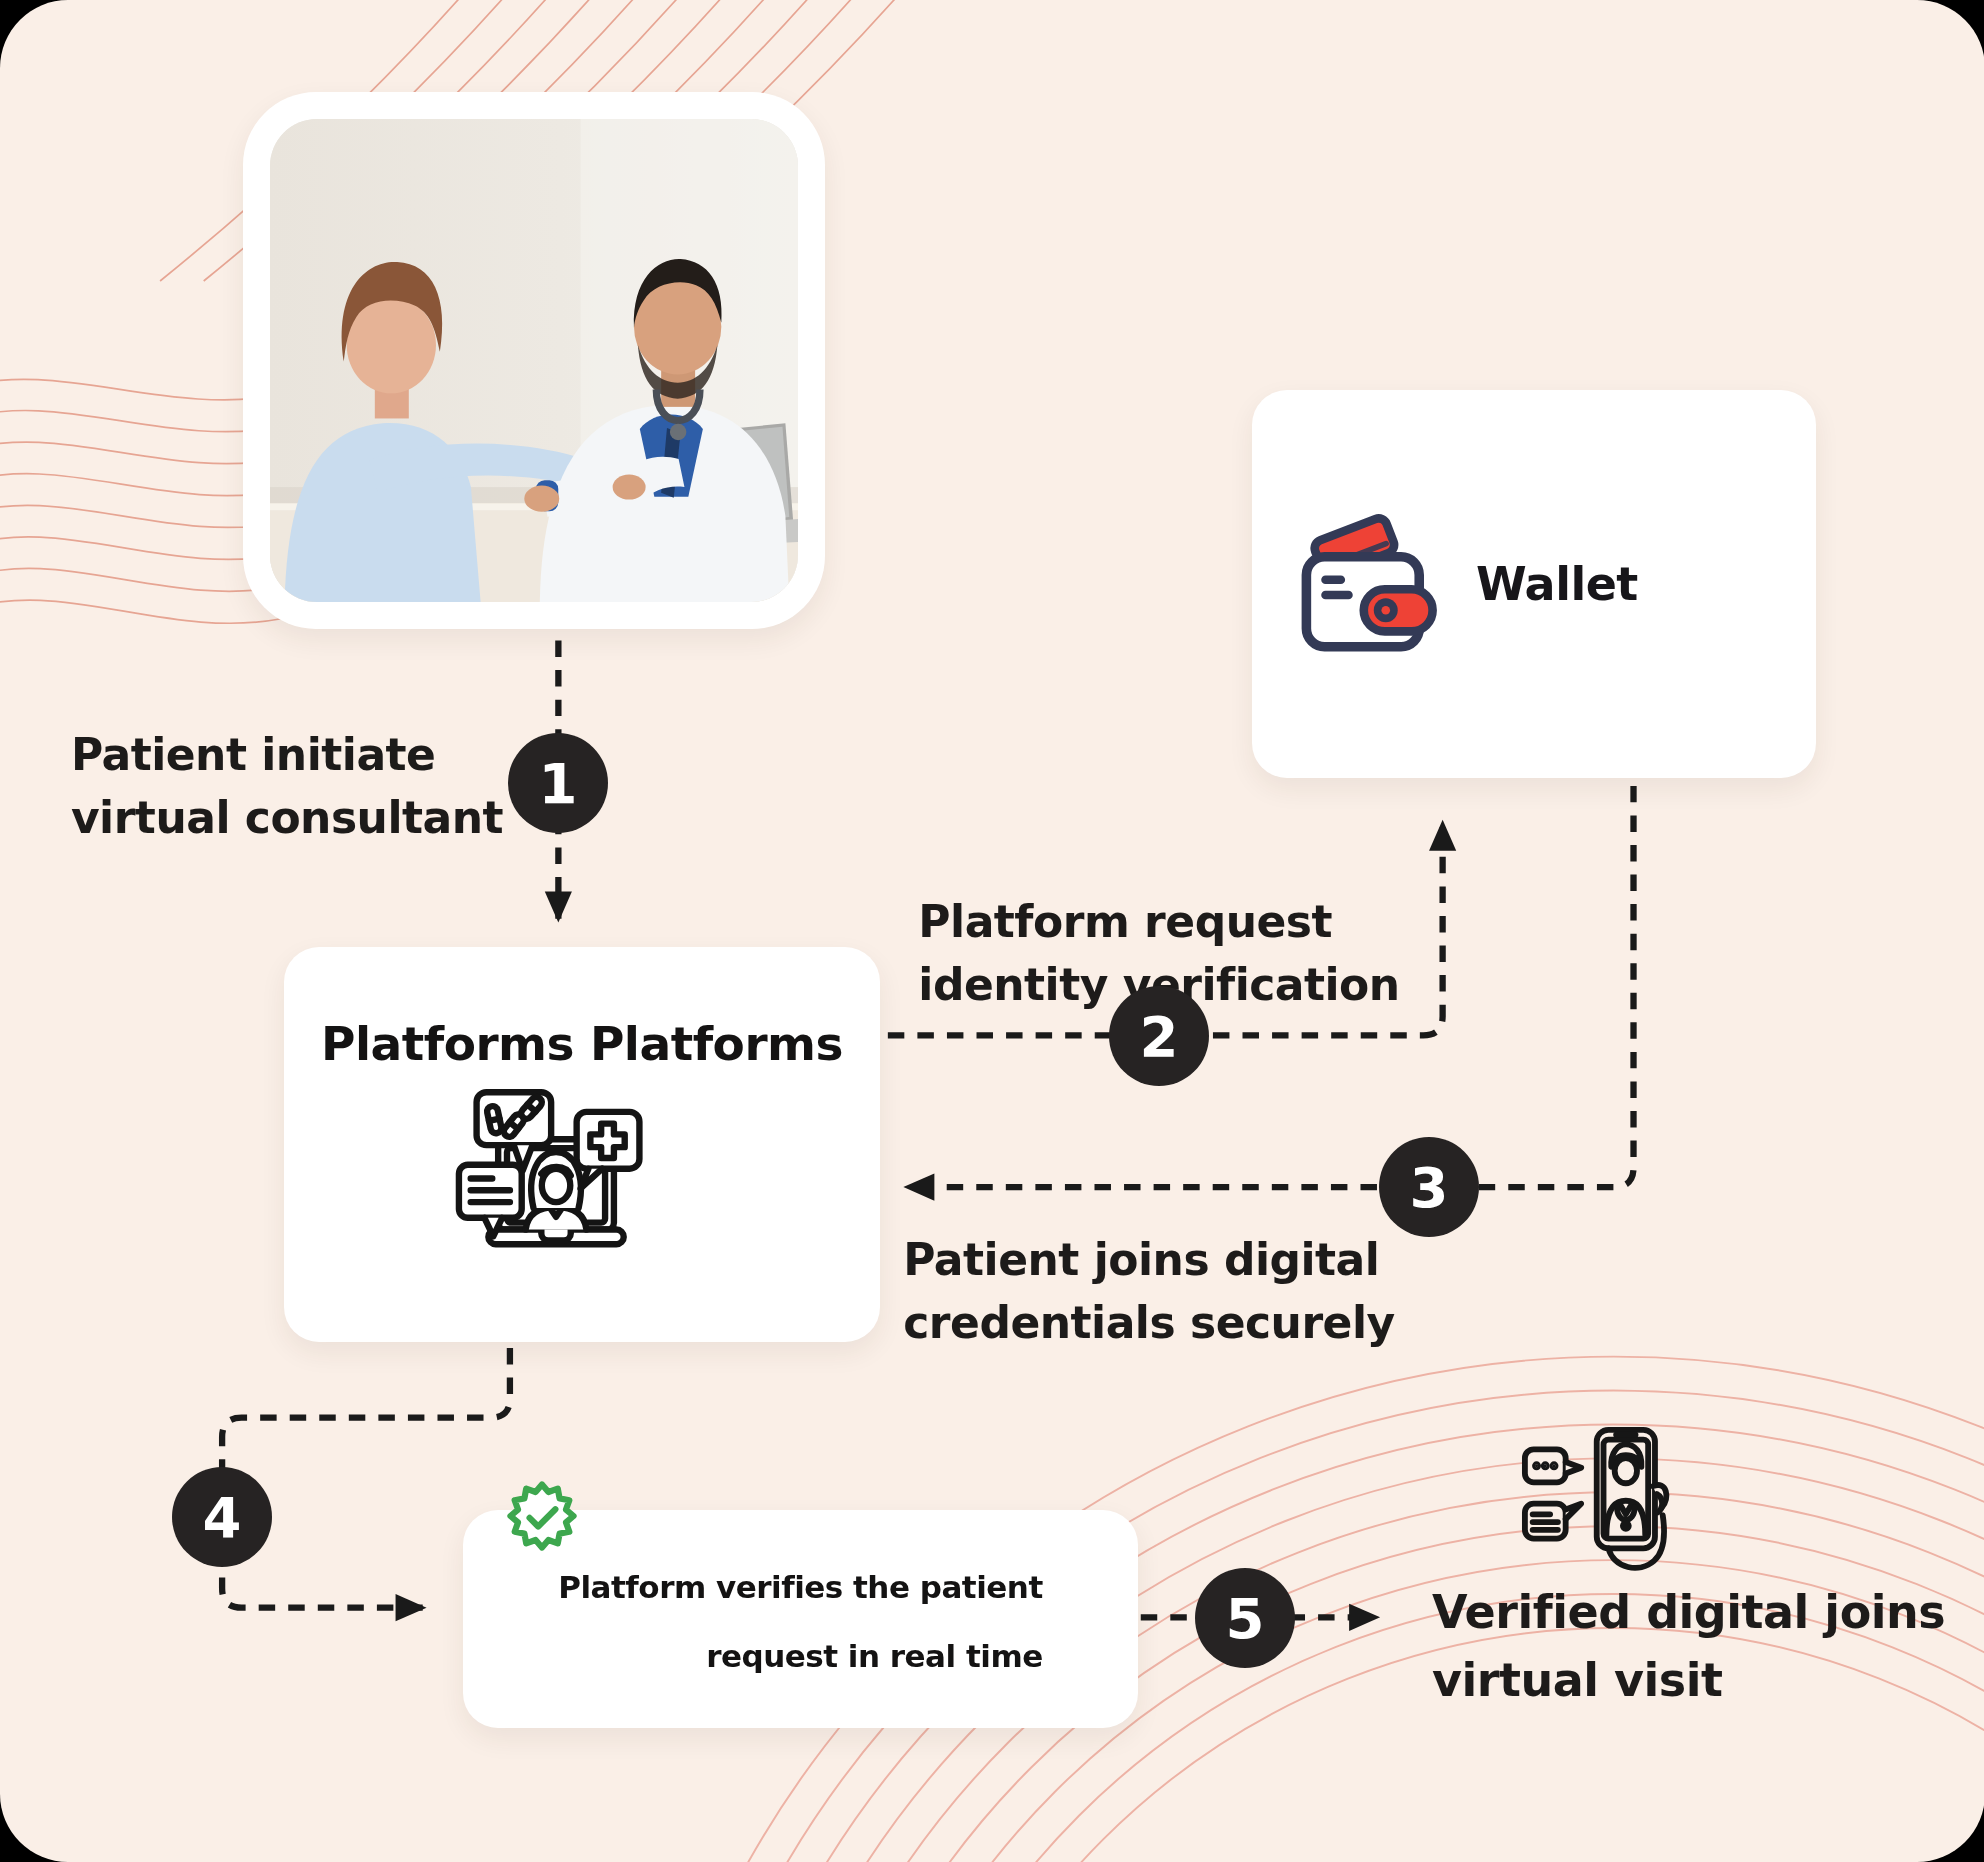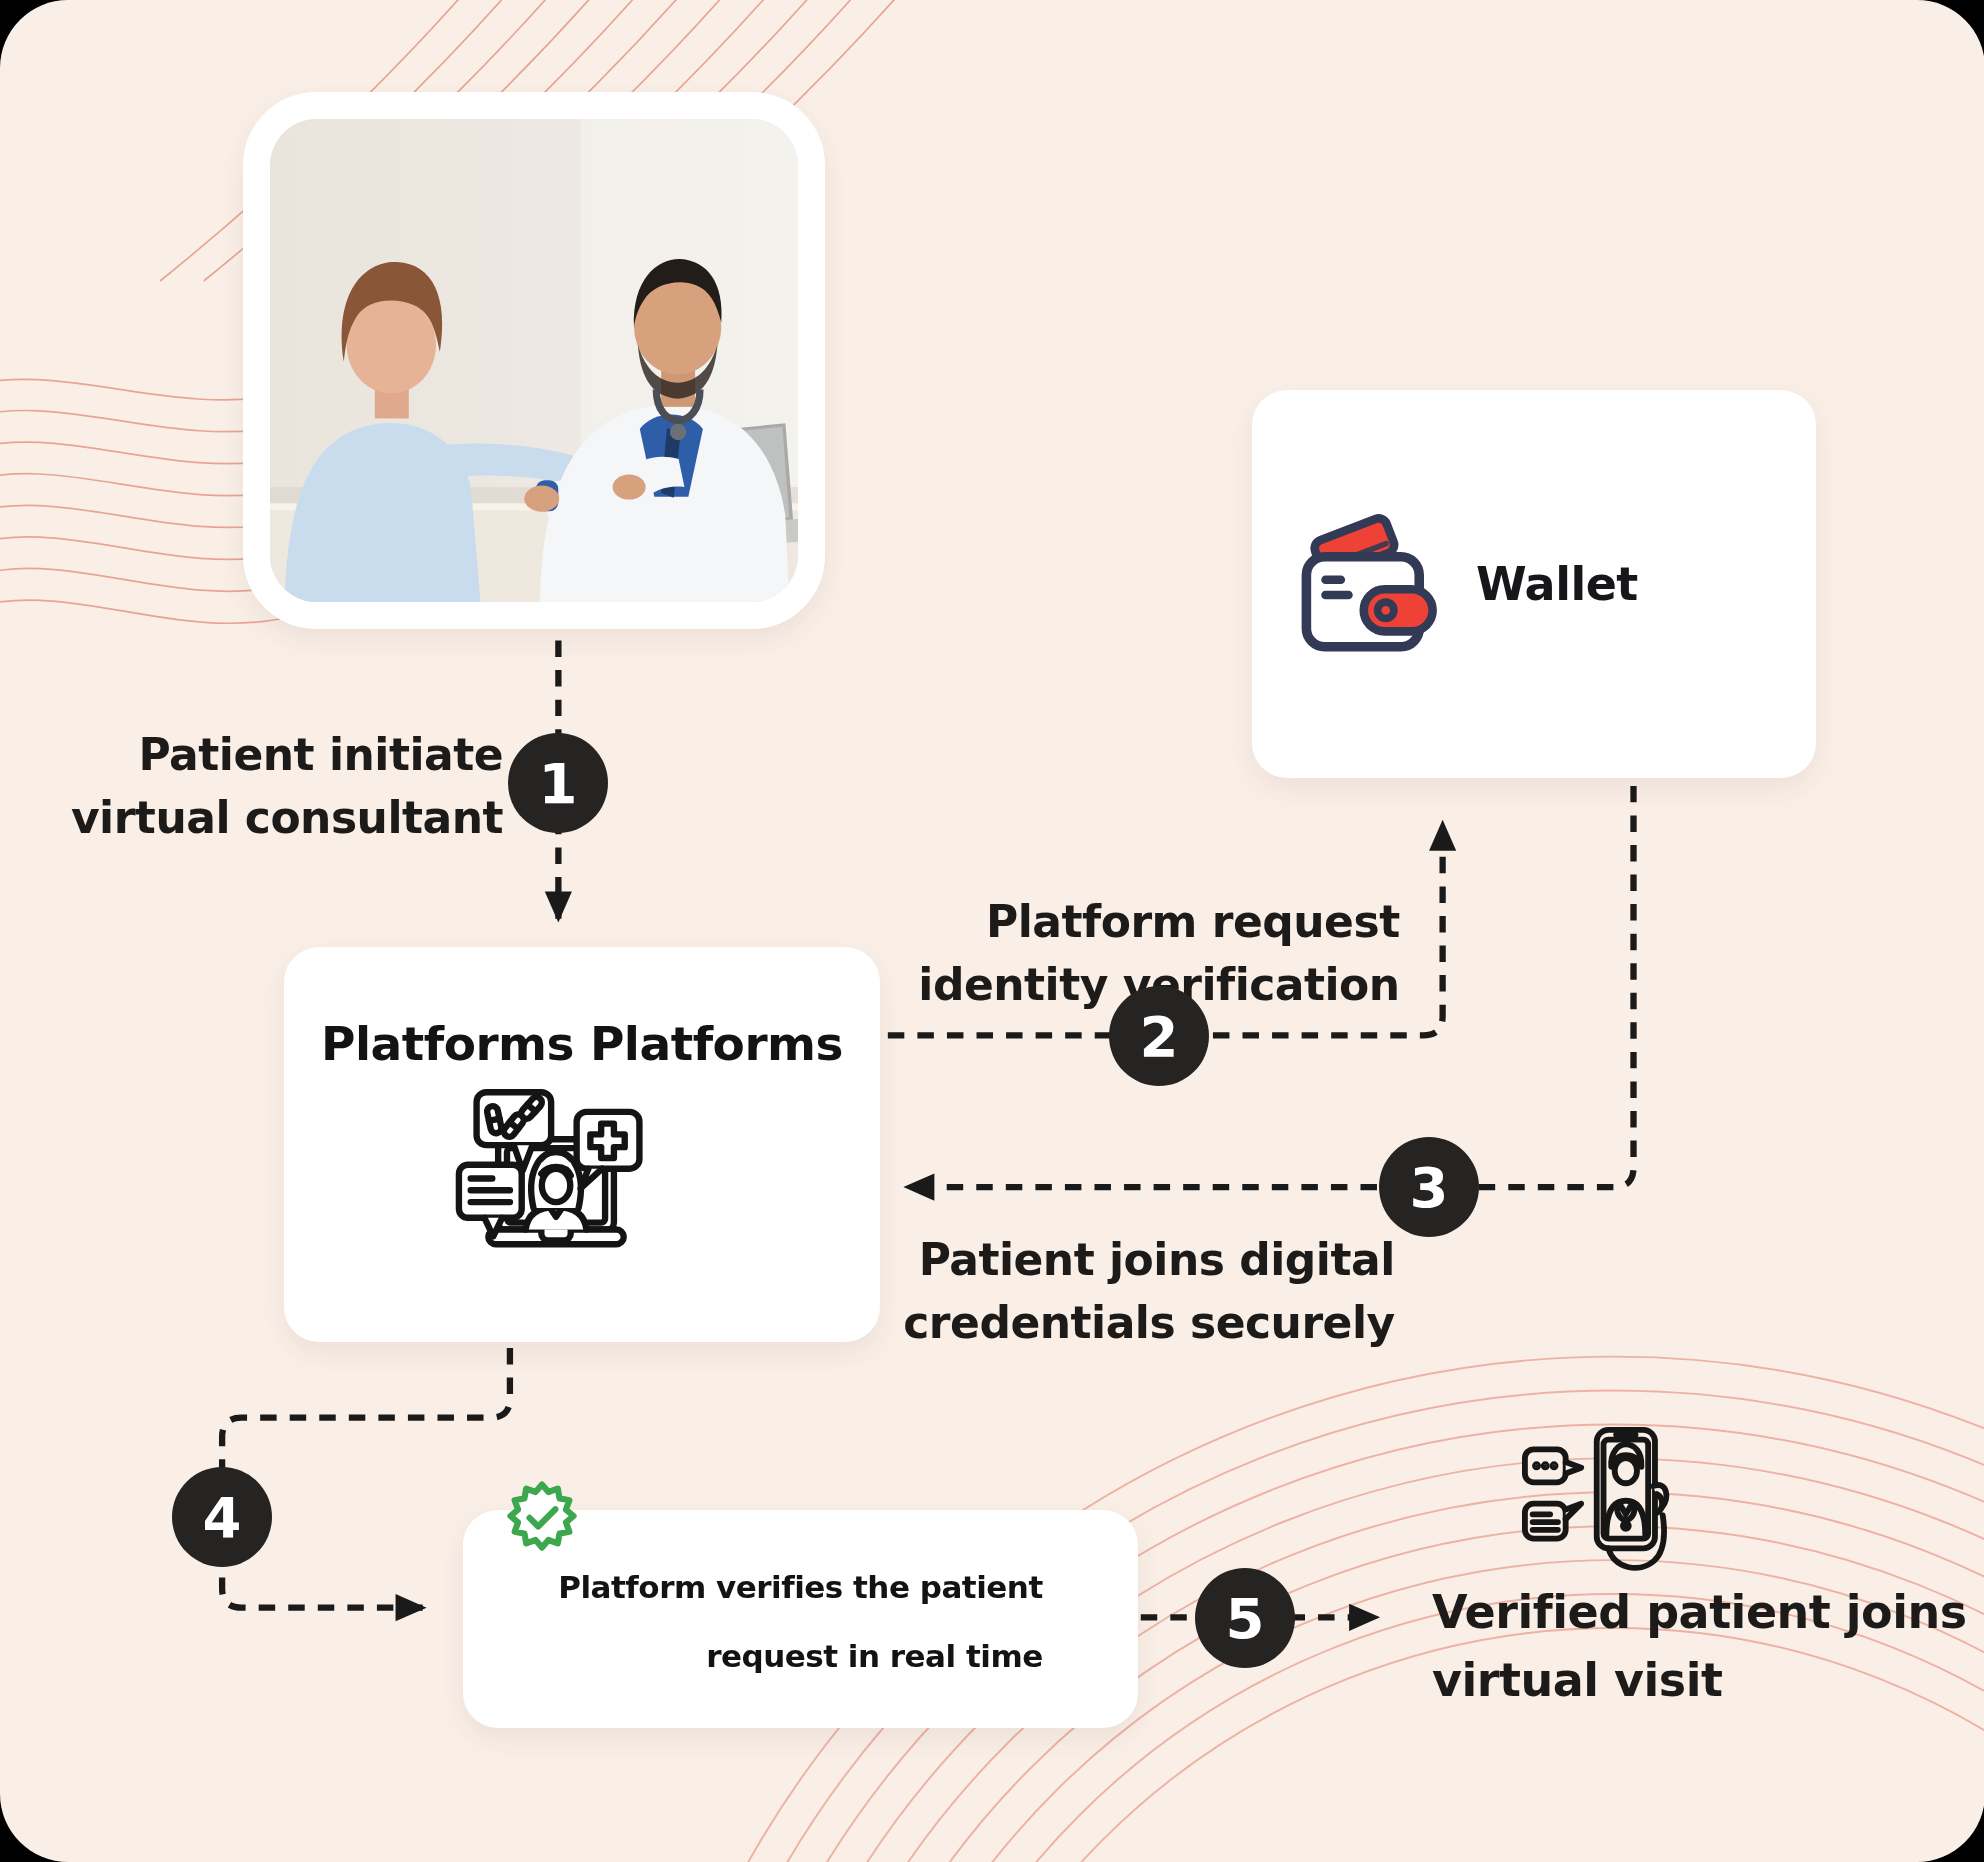--- a/index.html
+++ b/index.html
@@ -17,21 +17,21 @@
   
   .telehealth-card{left:284px;top:947px;width:596px;height:395px;border-radius:35px;}
   .telehealth-title{position:absolute;top:69px;left:0;width:100%;text-align:center;font-weight:700;font-size:47px;color:#141313;letter-spacing:-0.5px;}
   .telehealth-icon{position:absolute;left:171px;top:134px;}
   
   .verify-card{left:463px;top:1510px;width:675px;height:218px;border-radius:35px;display:flex;align-items:center;justify-content:center;}
   .verify-title{text-align:right;font-weight:700;font-size:31px;line-height:69px;color:#141313;padding-top:6.8px;letter-spacing:-0.5px;}
   .badge{position:absolute;left:499px;top:1473px;z-index:4;}
   .visit-icon{position:absolute;left:1519px;top:1426px;z-index:2;}
   
-  .label{position:absolute;font-weight:700;font-size:44px;line-height:63px;color:#1D1B1A;text-align:right;transform:translate(-50%,-50%);white-space:nowrap;z-index:4;letter-spacing:-0.5px;}
+  .label{position:absolute;font-weight:700;font-size:44px;line-height:63px;color:#1D1B1A;text-align:left;transform:translate(-50%,-50%);white-space:nowrap;z-index:4;letter-spacing:-0.5px;}
   .l1{left:287px;top:786px;}
   .l2{left:1159px;top:953px;}
   .l3{left:1149px;top:1291px;}
   .l5{left:1432px;top:1578px;transform:none;text-align:left;line-height:68px;font-size:46px;}
   
   .connectors{z-index:3;}
   
   .step-circle{position:absolute;width:100px;height:100px;border-radius:50%;background:#262323;color:#FFFFFF;display:flex;align-items:center;justify-content:center;font-size:56px;font-weight:700;transform:translate(-50%,-50%);z-index:5;}
   .c1{left:558px;top:783px;}
   .c2{left:1159px;top:1036px;}
@@ -231,21 +231,21 @@
   </div>
   <div class="label l2">
     <div>Platform request</div>
     <div>identity verification</div>
   </div>
   <div class="label l3">
     <div>Patient joins digital</div>
     <div>credentials securely</div>
   </div>
   <div class="label l5">
-    <div>Verified patient joins</div>
+    <div>Verified digital joins</div>
     <div>virtual visit</div>
   </div>
 
   <svg class="layer connectors" viewBox="0 0 4096 3843">
     <defs>
       <marker id="arr" markerUnits="userSpaceOnUse" markerWidth="90" markerHeight="76" refX="58" refY="33" orient="auto">
         <path d="M2,5 L66,33 L2,61 Z" fill="#1A1A1A"></path>
       </marker>
     </defs>
     <g fill="none" stroke="#1A1A1A" stroke-width="13" stroke-dasharray="34 27">

